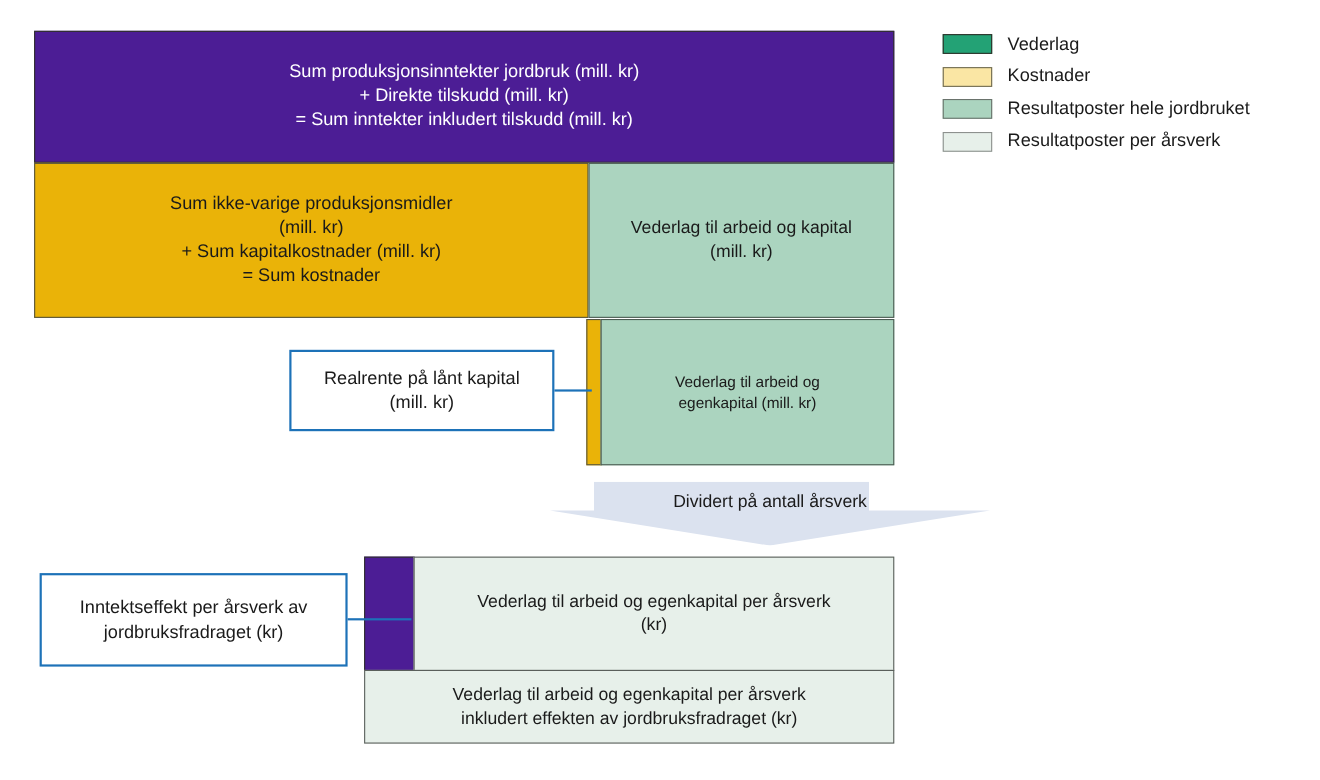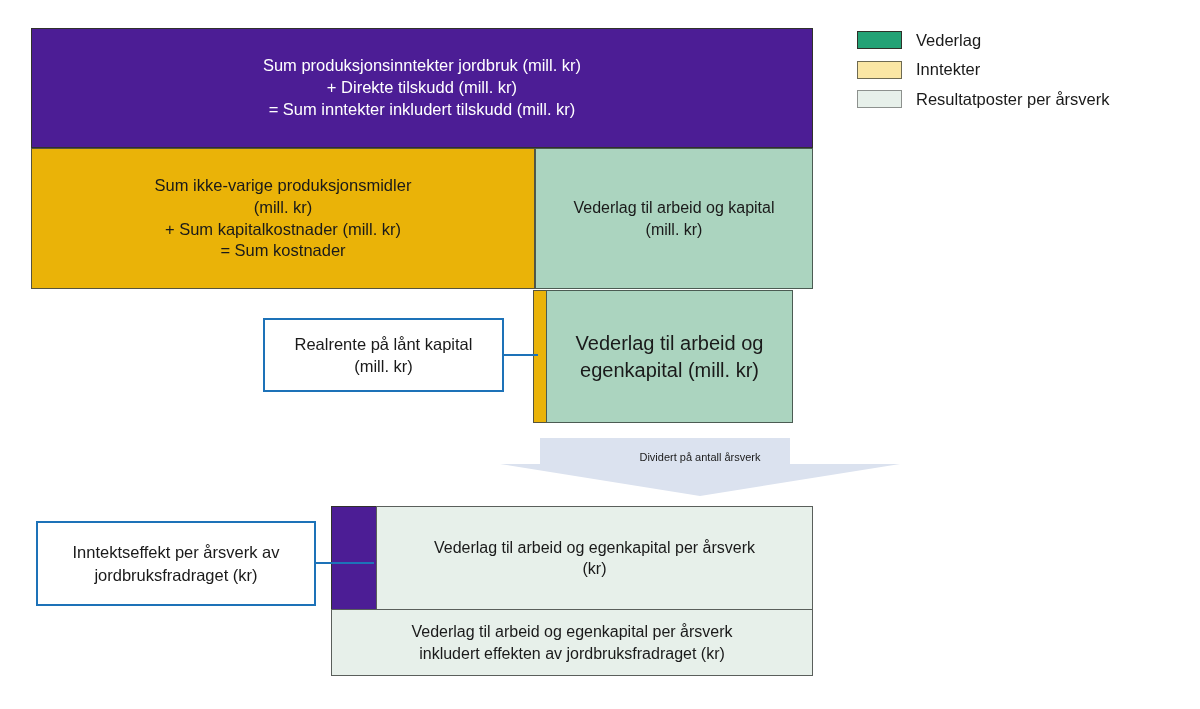--- a/index.html
+++ b/index.html
@@ -40,21 +40,21 @@
   .c-income      { background: #4c1d95; border-color: #30312c; color: #ffffff; }
   .c-cost        { background: #eab308; border-color: #55543f; color: #1a1a1a; }
   .c-result-all  { background: #abd4bf; border-color: #4b5b52; color: #1a1a1a; }
   .c-result-unit { background: #e7f0ea; border-color: #5a5f5b; color: #1a1a1a; }
 
   
   #block-income      { left: 31px;  top: 28px;  width: 782px; height: 120px; font-size: 16.5px; }
   #block-costs       { left: 31px;  top: 148px; width: 504px; height: 141px; font-size: 16.5px; }
   #block-vak         { left: 535px; top: 148px; width: 278px; height: 141px; font-size: 16px; }
   #block-realrente-strip { left: 533px; top: 290px; width: 14px; height: 133px; padding: 0; }
-  #block-vaek        { left: 546px; top: 290px; width: 247px; height: 133px; font-size: 20px; }
+  #block-vaek        { left: 546px; top: 290px; width: 267px; height: 133px; font-size: 14px; }
 
   #block-jbf-strip   { left: 331px; top: 506px; width: 46px; height: 104px; padding: 0; }
   #block-vaek-unit   { left: 376px; top: 506px; width: 437px; height: 104px; font-size: 16px; }
   #block-vaek-unit-incl { left: 331px; top: 609px; width: 482px; height: 67px; font-size: 16px; }
 
   
   .callout {
     position: absolute;
     background: #ffffff;
     border: 2.2px solid #1d72b8;
@@ -92,21 +92,21 @@
   #arrow-divide svg { display: block; width: 100%; height: 100%; }
   #arrow-label {
     position: absolute;
     left: 500px;
     top: 443px;
     width: 400px;
     height: 28px;
     display: flex;
     align-items: center;
     justify-content: center;
-    font-size: 11px;
+    font-size: 16px;
     color: #1a1a1a;
     white-space: nowrap;
   }
 
   
   #legend {
     position: absolute;
     left: 857px;
     top: 31px;
     display: flex;
@@ -182,23 +182,27 @@
 
   <div id="legend">
 
     <div class="legend-row">
       <span class="legend-swatch sw-income"></span>
       <span class="legend-label">Vederlag</span>
     </div>
 
     <div class="legend-row">
       <span class="legend-swatch sw-cost"></span>
-      <span class="legend-label">Inntekter</span>
-    </div>
-
+      <span class="legend-label">Kostnader</span>
+    </div>
+
+    <div class="legend-row">
+      <span class="legend-swatch sw-result-all"></span>
+      <span class="legend-label">Resultatposter hele jordbruket</span>
+    </div>
 
     <div class="legend-row">
       <span class="legend-swatch sw-result-unit"></span>
       <span class="legend-label">Resultatposter per årsverk</span>
     </div>
 
   </div>
 
 </div>
 

